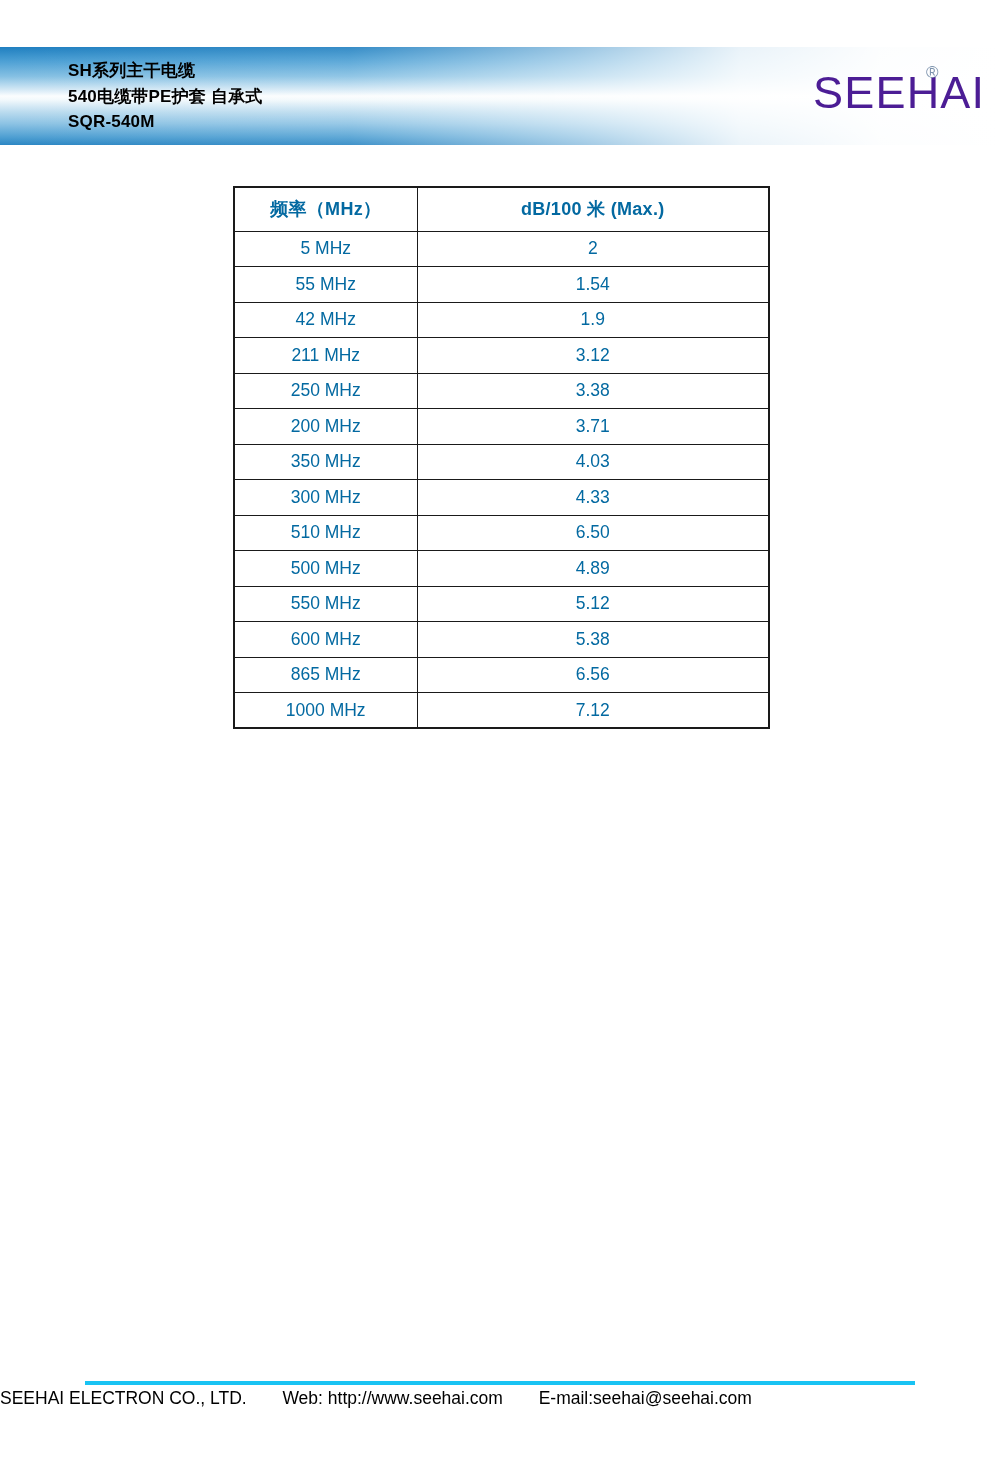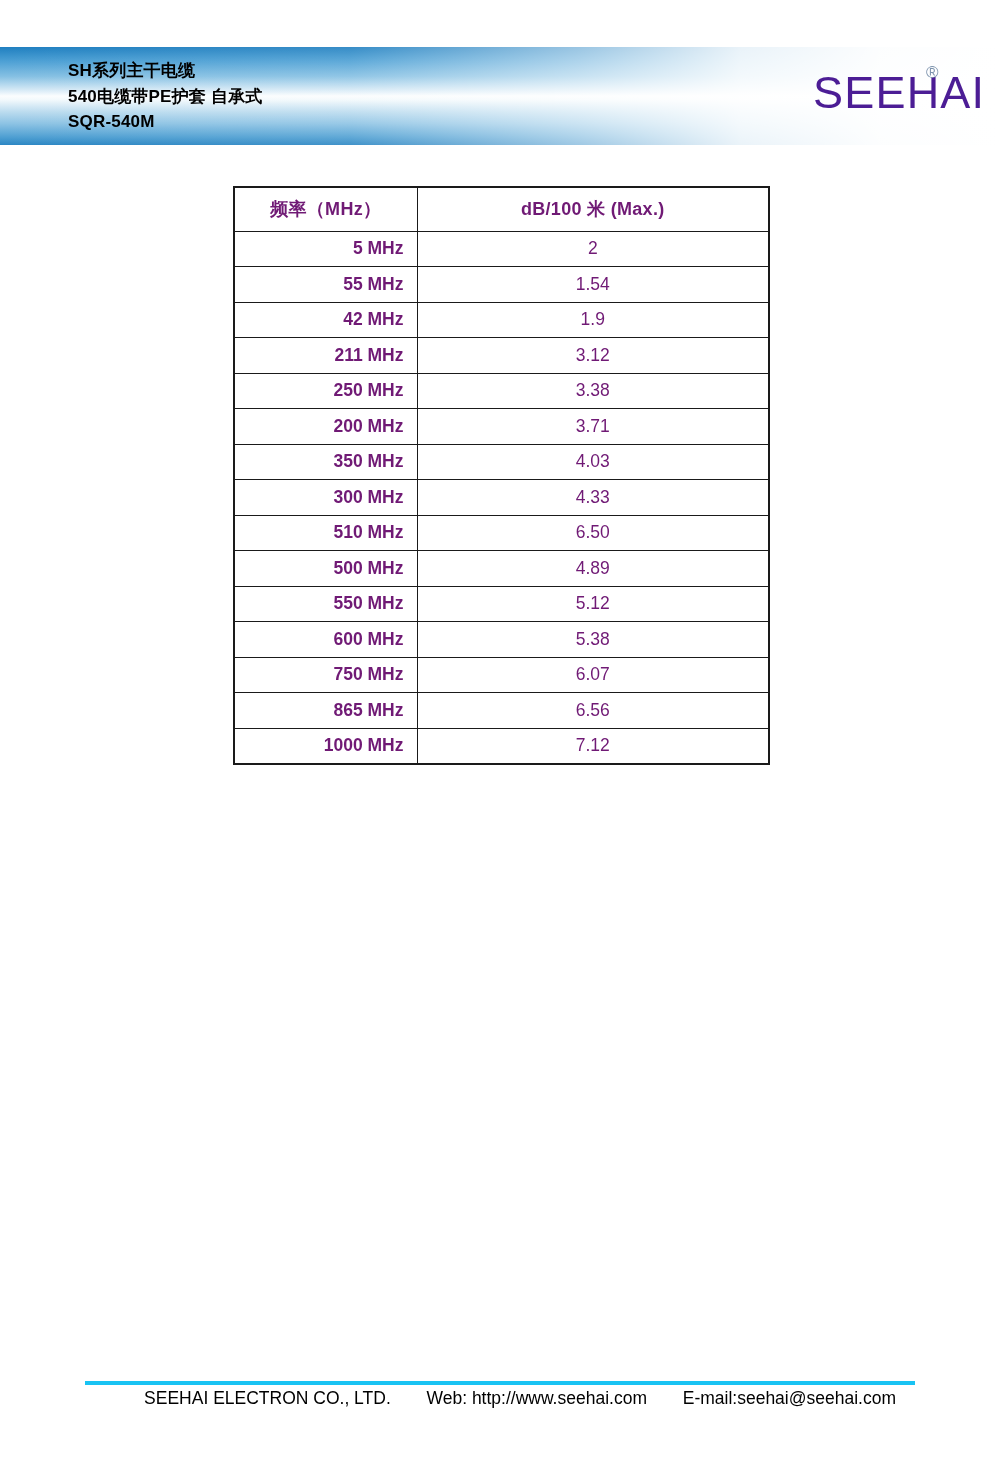--- a/index.html
+++ b/index.html
@@ -93,60 +93,59 @@
     table-layout: fixed;
     background: #ffffff;
   }
   table.spec-table col.col-freq  { width: 183px; }
   table.spec-table col.col-atten { width: 352px; }
 
   table.spec-table th,
   table.spec-table td {
     border: 1px solid #1a1a1a;
     font-size: 17.5px;
-    color: #701a75;
+    color: #0369a1;
     padding: 0 13px;
     height: 35.5px;
     box-sizing: border-box;
   }
   table.spec-table thead th {
     height: 44px;
     font-weight: bold;
     text-align: center;
     font-size: 18px;
     letter-spacing: 0.3px;
   }
   table.spec-table tbody td.cell-freq {
-    text-align: right;
-    font-weight: bold;
+    text-align: center;
+    font-weight: normal;
   }
   table.spec-table tbody td.cell-atten {
     text-align: center;
     font-weight: normal;
   }
 
   
   #footer-rule {
     position: absolute;
     left: 85px;
     top: 1381px;
     width: 830px;
     height: 4px;
     background: #19c3f3;
   }
   #footer-text {
     position: absolute;
     left: 0;
     top: 1388px;
     width: 888px;
-    text-align: right;
+    text-align: left;
     font-size: 17.5px;
     color: #000000;
     white-space: nowrap;
-    padding-left: 8px;
   }
   #footer-text .gap-wide { display: inline-block; width: 26px; }
 </style>
 </head>
 <body>
 
 <div id="header-banner"></div>
 
 <div id="header-titles">
   <div class="header-line">SH系列主干电缆</div>
@@ -214,24 +213,20 @@
       </tr>
       <tr>
         <td class="cell-freq">550 MHz</td>
         <td class="cell-atten">5.12</td>
       </tr>
       <tr>
         <td class="cell-freq">600 MHz</td>
         <td class="cell-atten">5.38</td>
       </tr>
       <tr>
-        <td class="cell-freq">750 MHz</td>
-        <td class="cell-atten">6.07</td>
-      </tr>
-      <tr>
         <td class="cell-freq">865 MHz</td>
         <td class="cell-atten">6.56</td>
       </tr>
       <tr>
         <td class="cell-freq">1000 MHz</td>
         <td class="cell-atten">7.12</td>
       </tr>
     </tbody>
   </table>
 </div>

